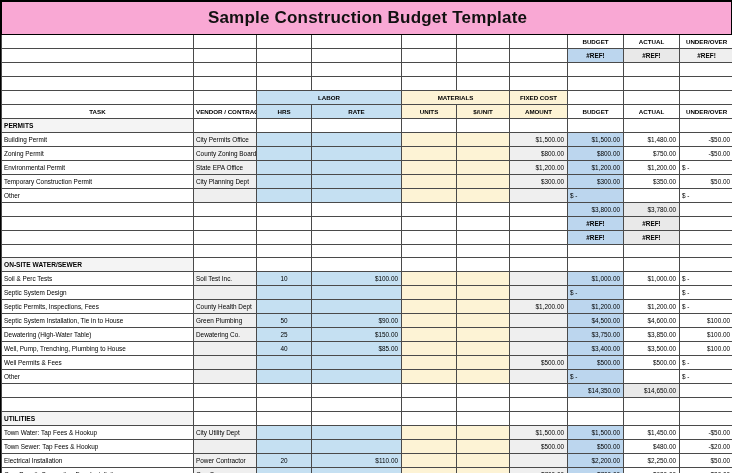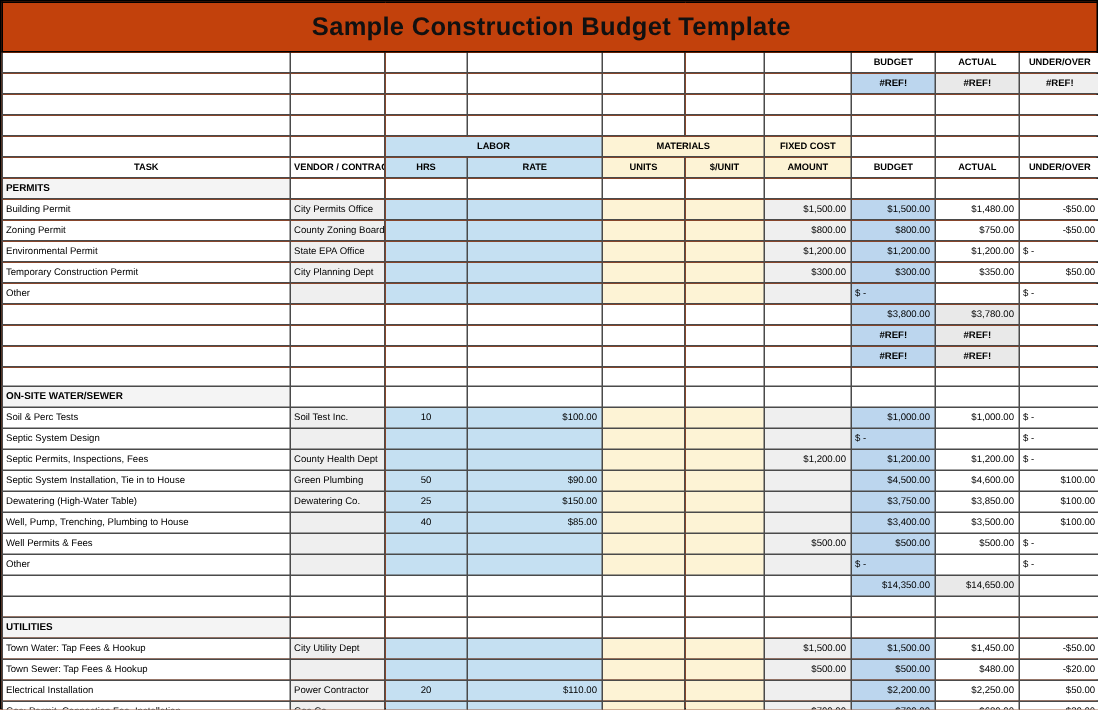--- a/index.html
+++ b/index.html
@@ -4,21 +4,21 @@
 <style>
   html,body{margin:0;padding:0;background:#ffffff;}
   body{
     font-family:"Liberation Sans", sans-serif;
     width:732px; height:473px; overflow:hidden;
     -webkit-font-smoothing:antialiased;
   }
   #sheet{
     width:732px; height:473px; box-sizing:border-box;
     border:1px solid #000;
-    background:#c2410c;
+    background:#f9a8d4;
   }
   table{
     border-collapse:collapse;
     table-layout:fixed;
     width:730px;
     font-size:6.4px;
     color:#000;
   }
   td{
     border:0.6px solid #4a4a4a;

